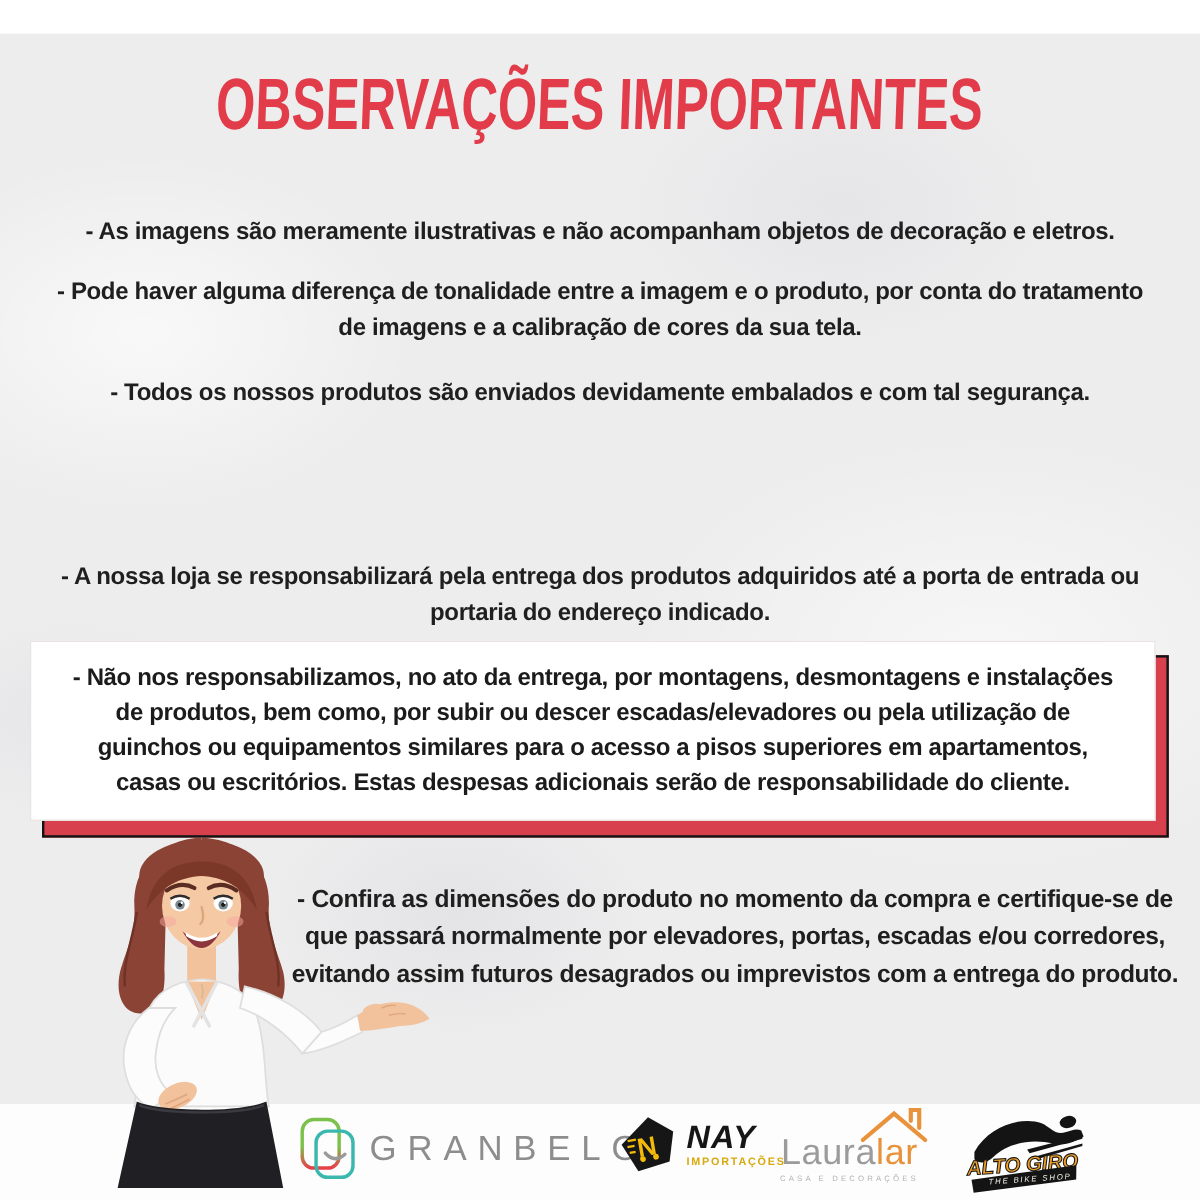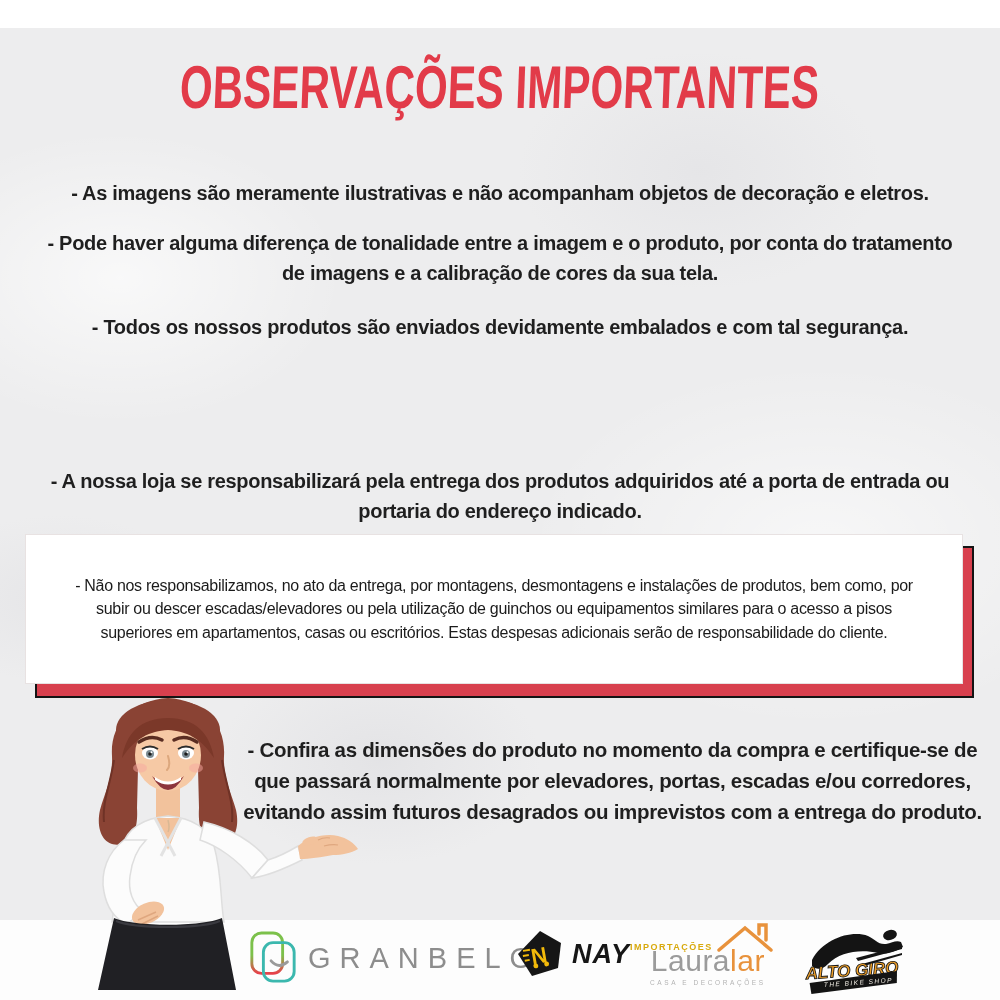--- a/index.html
+++ b/index.html
@@ -41,38 +41,38 @@
 
   .box-wrap{position:absolute;left:25px;top:534px;width:938px;height:150px;z-index:3;}
   .box-shadow-el{
     position:absolute;left:10px;top:12px;right:-11px;bottom:-14px;
     background:#d8404e;border:2px solid #141414;
   }
   .box-face{
     position:absolute;inset:0;background:#ffffff;border:1px solid #e8e2e2;
     display:flex;align-items:center;justify-content:center;
     padding:0 34px;box-sizing:border-box;
-    text-align:center;color:#1b1b1b;font-weight:400;font-size:16px;line-height:1.45;letter-spacing:-.3px;
+    text-align:center;color:#1b1b1b;font-weight:700;font-size:20px;line-height:1.45;letter-spacing:-.3px;
   }
 
   .final-note{
     position:absolute;left:230px;top:710px;width:765px;z-index:2;
     text-align:center;color:#1f1f1f;font-weight:700;font-size:20.5px;line-height:1.52;letter-spacing:-.3px;margin-top:24px;
   }
 
   .woman{position:absolute;left:52px;top:690px;width:310px;height:300px;z-index:4;}
 
   
   .brand{position:absolute;top:930px;z-index:5;display:flex;align-items:center;}
   .brand-granbelo{left:248px;gap:10px;}
   .granbelo-word{
     color:#8d8d8d;font-size:29px;font-weight:400;letter-spacing:9px;line-height:1;
   }
   .brand-nay{left:516px;gap:8px;}
-  .nay-texts{display:flex;flex-direction:row;align-items:flex-start;line-height:1;}
+  .nay-texts{display:flex;flex-direction:column;align-items:flex-start;line-height:1;}
   .nay-word{color:#161616;font-size:27px;font-weight:700;font-style:italic;letter-spacing:1px;}
   .nay-sub{color:#d8a90c;font-size:9px;font-weight:700;letter-spacing:1.5px;margin-top:2px;filter:blur(.5px);text-transform:uppercase;}
   .brand-lauralar{left:650px;}
   .lauralar-lockup{display:flex;flex-direction:column;align-items:center;}
   .lauralar-row{position:relative;display:flex;align-items:flex-end;line-height:1;padding-top:16px;}
   .laura-word{color:#9b9b9b;font-size:30px;font-weight:400;letter-spacing:.5px;}
   .lar-word{color:#e8923c;font-size:30px;font-weight:400;letter-spacing:.5px;}
   .lauralar-roof{position:absolute;right:-12px;top:-8px;}
   .lauralar-sub{color:#b3b3b3;font-size:6.5px;letter-spacing:2.6px;margin-top:3px;text-transform:uppercase;filter:blur(.3px);}
   .brand-altogiro{left:798px;top:924px;}

